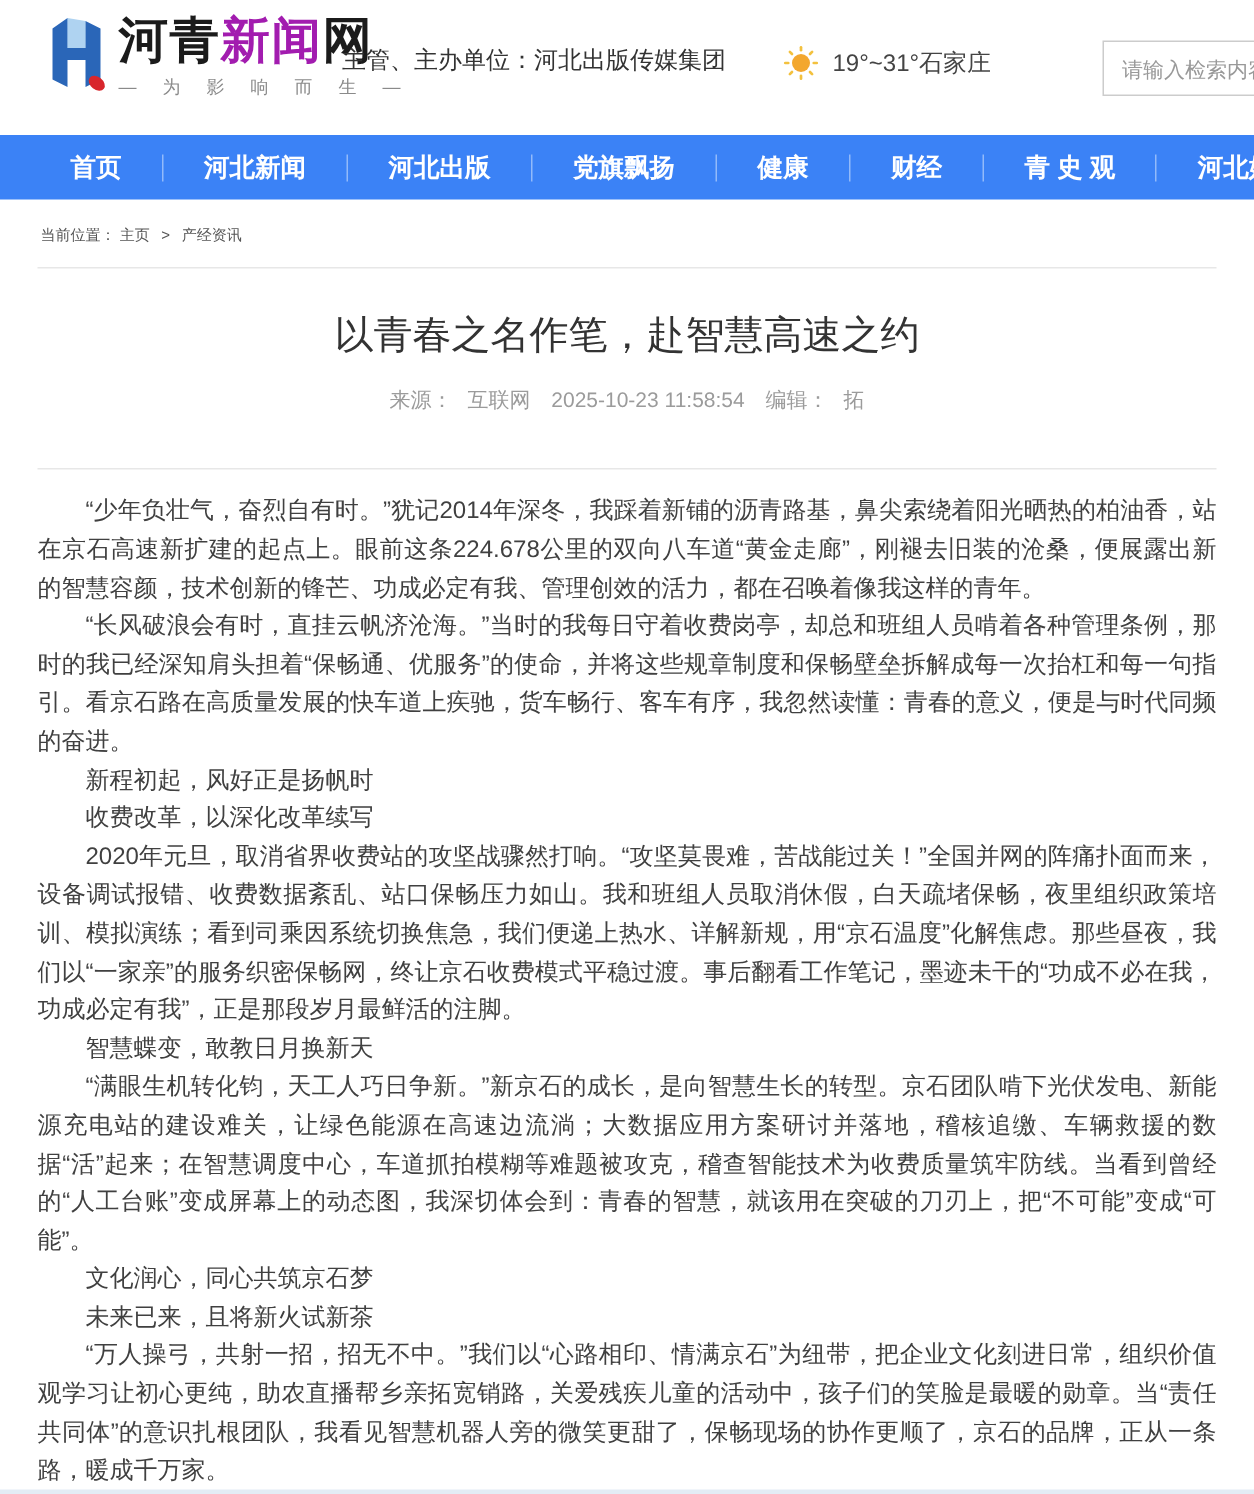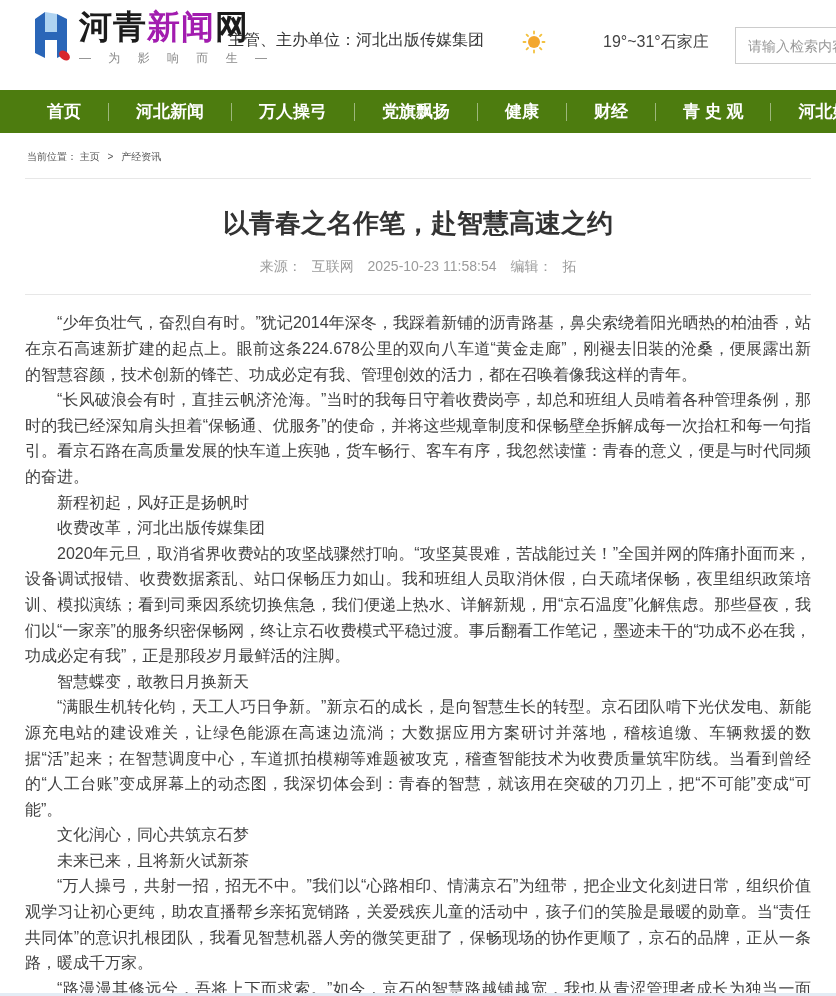--- a/index.html
+++ b/index.html
@@ -14,52 +14,52 @@
   .header { position:relative; height:90px; background:#fff; }
   .logo { position:absolute; left:28px; top:7px; display:flex; align-items:flex-start; cursor:pointer; }
   .logo-icon { width:46px; height:60px; margin-right:5px; }
   .logo-text-block { display:flex; flex-direction:column; }
   .logo-name { font-size:33px; font-weight:bold; color:#1b1b1b; line-height:40px; letter-spacing:1px; white-space:nowrap; }
   .logo-name .blue { color:#a21caf; }
   .logo-tagline { font-size:12px; color:#8a8a8a; letter-spacing:7px; margin-top:3px; white-space:nowrap; }
 
   .sponsor { position:absolute; left:228px; top:30px; font-size:16px; color:#333; white-space:nowrap; }
 
-  .weather { position:absolute; left:522px; top:30px; display:flex; align-items:center; font-size:16px; color:#444;gap:48px; }
+  .weather { position:absolute; left:522px; top:30px; display:flex; align-items:center; font-size:16px; color:#444; }
   .weather svg { margin-right:9px; }
 
   .search-input {
     position:absolute; left:735px; top:27px; width:240px; height:37px;
     border:1px solid #ccc; background:#fff; padding:0 12px; font-size:14px; color:#333;
     outline:none; font-family:inherit;
   }
   .search-input::placeholder { color:#999; }
 
   
   .nav {
-    height:43px; background:#4d7c0f; display:flex; align-items:center;
+    height:43px; background:#3b82f6; display:flex; align-items:center;
     overflow:hidden; padding-left:20px; white-space:nowrap;
   }
   .nav-item {
     color:#fff; font-size:17px; font-weight:bold; padding:0 27px;
     text-decoration:none; flex:0 0 auto; cursor:pointer;
   }
   .nav-sep { width:1px; height:18px; background:rgba(255,255,255,0.45); flex:0 0 auto; }
 
   
   .breadcrumb { padding:17px 0 14px 27px; font-size:10px; color:#555; }
   .breadcrumb a { color:#555; text-decoration:none; cursor:pointer; }
   .breadcrumb .bc-sep { margin:0 5px; }
 
   
   .article { margin:0 25px; border-top:1px solid #e7e7e7; }
-  .article-title { text-align:center; font-size:26px; font-weight:bold; color:#333; margin-top:27px; }
+  .article-title { text-align:center; font-size:26px; font-weight:normal; color:#333; margin-top:27px; }
   .article-meta {
     text-align:center; font-size:14px; color:#9b9b9b; margin-top:17px;
-    padding-bottom:18px; border-bottom:1px solid #e7e7e7;
+    padding-bottom:36px; border-bottom:1px solid #e7e7e7;
   }
   .article-meta span { margin:0 5px; }
   .article-body {
     padding-top:15px; font-size:16px; color:#404040; line-height:1.6;
     text-align:justify;
   }
   .article-body p { margin:0; text-indent:2em; }
 
   .footer-line { position:absolute; bottom:0; left:0; width:100%; height:3px; background:#e3ecf5; }
 </style>
@@ -101,21 +101,21 @@
   </div>
 
   <input class="search-input" type="text" placeholder="请输入检索内容" style="">
 </div>
 
 <div class="nav">
   <a class="nav-item">首页</a>
   <span class="nav-sep"></span>
   <a class="nav-item">河北新闻</a>
   <span class="nav-sep"></span>
-  <a class="nav-item">万人操弓</a>
+  <a class="nav-item">河北出版</a>
   <span class="nav-sep"></span>
   <a class="nav-item">党旗飘扬</a>
   <span class="nav-sep"></span>
   <a class="nav-item">健康</a>
   <span class="nav-sep"></span>
   <a class="nav-item">财经</a>
   <span class="nav-sep"></span>
   <a class="nav-item">青 史 观</a>
   <span class="nav-sep"></span>
   <a class="nav-item">河北好书</a>
@@ -133,21 +133,21 @@
   <h1 class="article-title">以青春之名作笔，赴智慧高速之约</h1>
   <div class="article-meta">
     <span>来源：</span><span>互联网</span>
     <span>2025-10-23 11:58:54</span>
     <span>编辑：</span><span>拓</span>
   </div>
   <div class="article-body">
     <p>“少年负壮气，奋烈自有时。”犹记2014年深冬，我踩着新铺的沥青路基，鼻尖索绕着阳光晒热的柏油香，站在京石高速新扩建的起点上。眼前这条224.678公里的双向八车道“黄金走廊”，刚褪去旧装的沧桑，便展露出新的智慧容颜，技术创新的锋芒、功成必定有我、管理创效的活力，都在召唤着像我这样的青年。</p>
     <p>“长风破浪会有时，直挂云帆济沧海。”当时的我每日守着收费岗亭，却总和班组人员啃着各种管理条例，那时的我已经深知肩头担着“保畅通、优服务”的使命，并将这些规章制度和保畅壁垒拆解成每一次抬杠和每一句指引。看京石路在高质量发展的快车道上疾驰，货车畅行、客车有序，我忽然读懂：青春的意义，便是与时代同频的奋进。</p>
     <p>新程初起，风好正是扬帆时</p>
-    <p>收费改革，河北出版传媒集团</p>
+    <p>收费改革，以深化改革续写</p>
     <p>2020年元旦，取消省界收费站的攻坚战骤然打响。“攻坚莫畏难，苦战能过关！”全国并网的阵痛扑面而来，设备调试报错、收费数据紊乱、站口保畅压力如山。我和班组人员取消休假，白天疏堵保畅，夜里组织政策培训、模拟演练；看到司乘因系统切换焦急，我们便递上热水、详解新规，用“京石温度”化解焦虑。那些昼夜，我们以“一家亲”的服务织密保畅网，终让京石收费模式平稳过渡。事后翻看工作笔记，墨迹未干的“功成不必在我，功成必定有我”，正是那段岁月最鲜活的注脚。</p>
     <p>智慧蝶变，敢教日月换新天</p>
     <p>“满眼生机转化钧，天工人巧日争新。”新京石的成长，是向智慧生长的转型。京石团队啃下光伏发电、新能源充电站的建设难关，让绿色能源在高速边流淌；大数据应用方案研讨并落地，稽核追缴、车辆救援的数据“活”起来；在智慧调度中心，车道抓拍模糊等难题被攻克，稽查智能技术为收费质量筑牢防线。当看到曾经的“人工台账”变成屏幕上的动态图，我深切体会到：青春的智慧，就该用在突破的刀刃上，把“不可能”变成“可能”。</p>
     <p>文化润心，同心共筑京石梦</p>
     <p>未来已来，且将新火试新茶</p>
     <p>“万人操弓，共射一招，招无不中。”我们以“心路相印、情满京石”为纽带，把企业文化刻进日常，组织价值观学习让初心更纯，助农直播帮乡亲拓宽销路，关爱残疾儿童的活动中，孩子们的笑脸是最暖的勋章。当“责任共同体”的意识扎根团队，我看见智慧机器人旁的微笑更甜了，保畅现场的协作更顺了，京石的品牌，正从一条路，暖成千万家。</p>
     <p>“路漫漫其修远兮，吾将上下而求索。”如今，京石的智慧路越铺越宽，我也从青涩管理者成长为独当一面的“老高速”。站在新起点，我愿继续做那粒“铺路石”：以深化改革续写“一流党建、一流服务”的篇章，用创新思维探索多元产业融合的可能，让“京石智慧”成为河北高速的金名片。</p>
 
   </div>
 </div>

